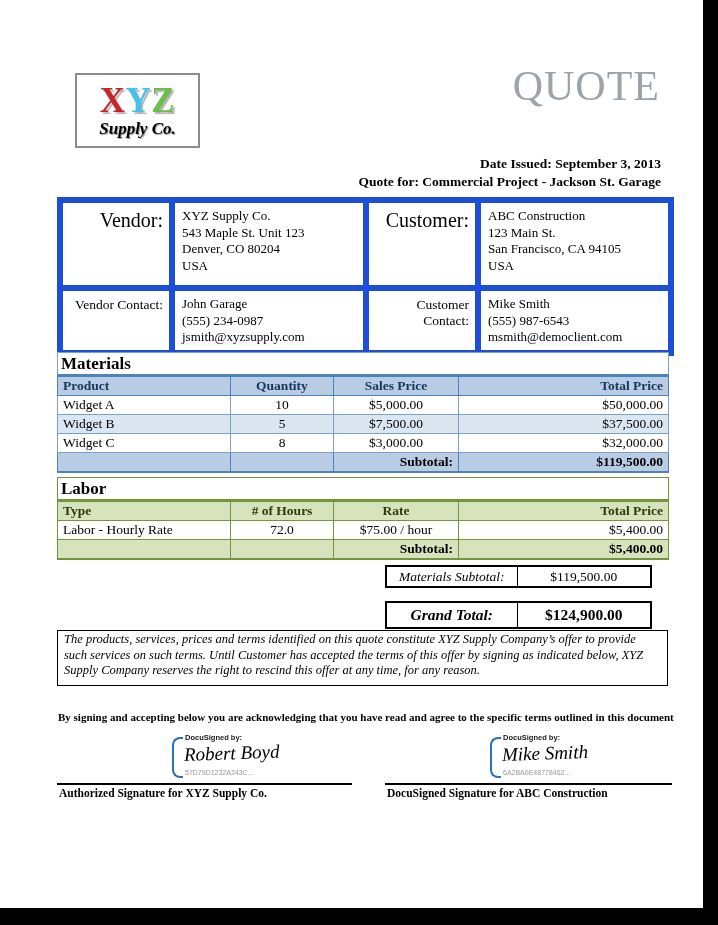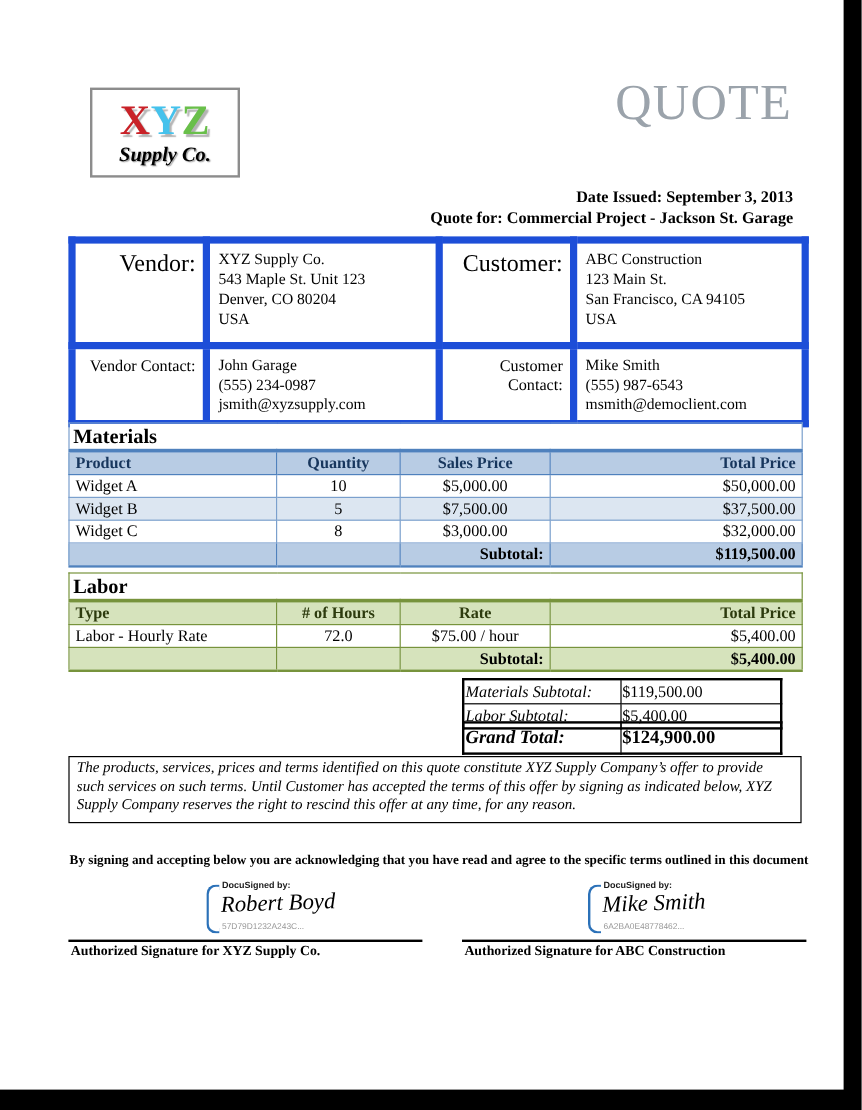--- a/index.html
+++ b/index.html
@@ -78,21 +78,21 @@
     background:#d6e3bc; font-weight:bold; border-bottom:2px solid #77933c;
   }
 
   
   .totals-main, .totals-grand {
     position:absolute; left:385px; width:265px; font-size:13.5px;
     border:2px solid #000; table-layout:fixed;
   }
   .totals-main { top:565px; }
   .totals-grand { top:601px; }
-  .totals-main td, .totals-grand td { border:1px solid #000; height:17px; }
+  .totals-main td, .totals-grand td { border:1px solid #000; text-align:center; height:17px; }
   .tot-label { font-style:italic; }
   .totals-grand td { height:22px; font-weight:bold; font-size:15.5px; }
 
   
   .terms {
     position:absolute; left:57px; top:630px; width:597px;
     border:1px solid #000; padding:1px 6px 6px 6px;
   }
   .terms-h { font-weight:bold; font-size:14.5px; line-height:19px; }
   .terms-b { font-style:italic; font-size:12.5px; line-height:15.5px; }
@@ -275,24 +275,20 @@
   <table class="totals-main">
     <colgroup>
         <col style="width:131px">
         <col style="width:134px">
       </colgroup>
     <tbody>
         <tr>
       <td class="tot-label">Materials Subtotal:</td>
       <td>$119,500.00</td>
     </tr>
-    <tr>
-      <td class="tot-label">Labor Subtotal:</td>
-      <td>$5,400.00</td>
-    </tr>
   </tbody>
     </table>
   <table class="totals-grand">
     <colgroup>
         <col style="width:131px">
         <col style="width:134px">
       </colgroup>
     <tbody>
         <tr>
       <td class="tot-label">Grand Total:</td>
@@ -317,15 +313,15 @@
   <div class="stamp stamp-right">
     <div class="ds-bracket"></div>
     <div class="ds-head">DocuSigned by:</div>
     <div class="ds-name">Mike Smith</div>
     <div class="ds-id">6A2BA0E48778462...</div>
   </div>
 
   <div class="sig-line sig-line-left"></div>
   <div class="sig-line sig-line-right"></div>
   <div class="sig-label sig-label-left">Authorized Signature for XYZ Supply Co.</div>
-  <div class="sig-label sig-label-right">Authorized Signature for ABC Construction</div>
+  <div class="sig-label sig-label-right">DocuSigned Signature for ABC Construction</div>
 
 </div>
 
 </body></html>

